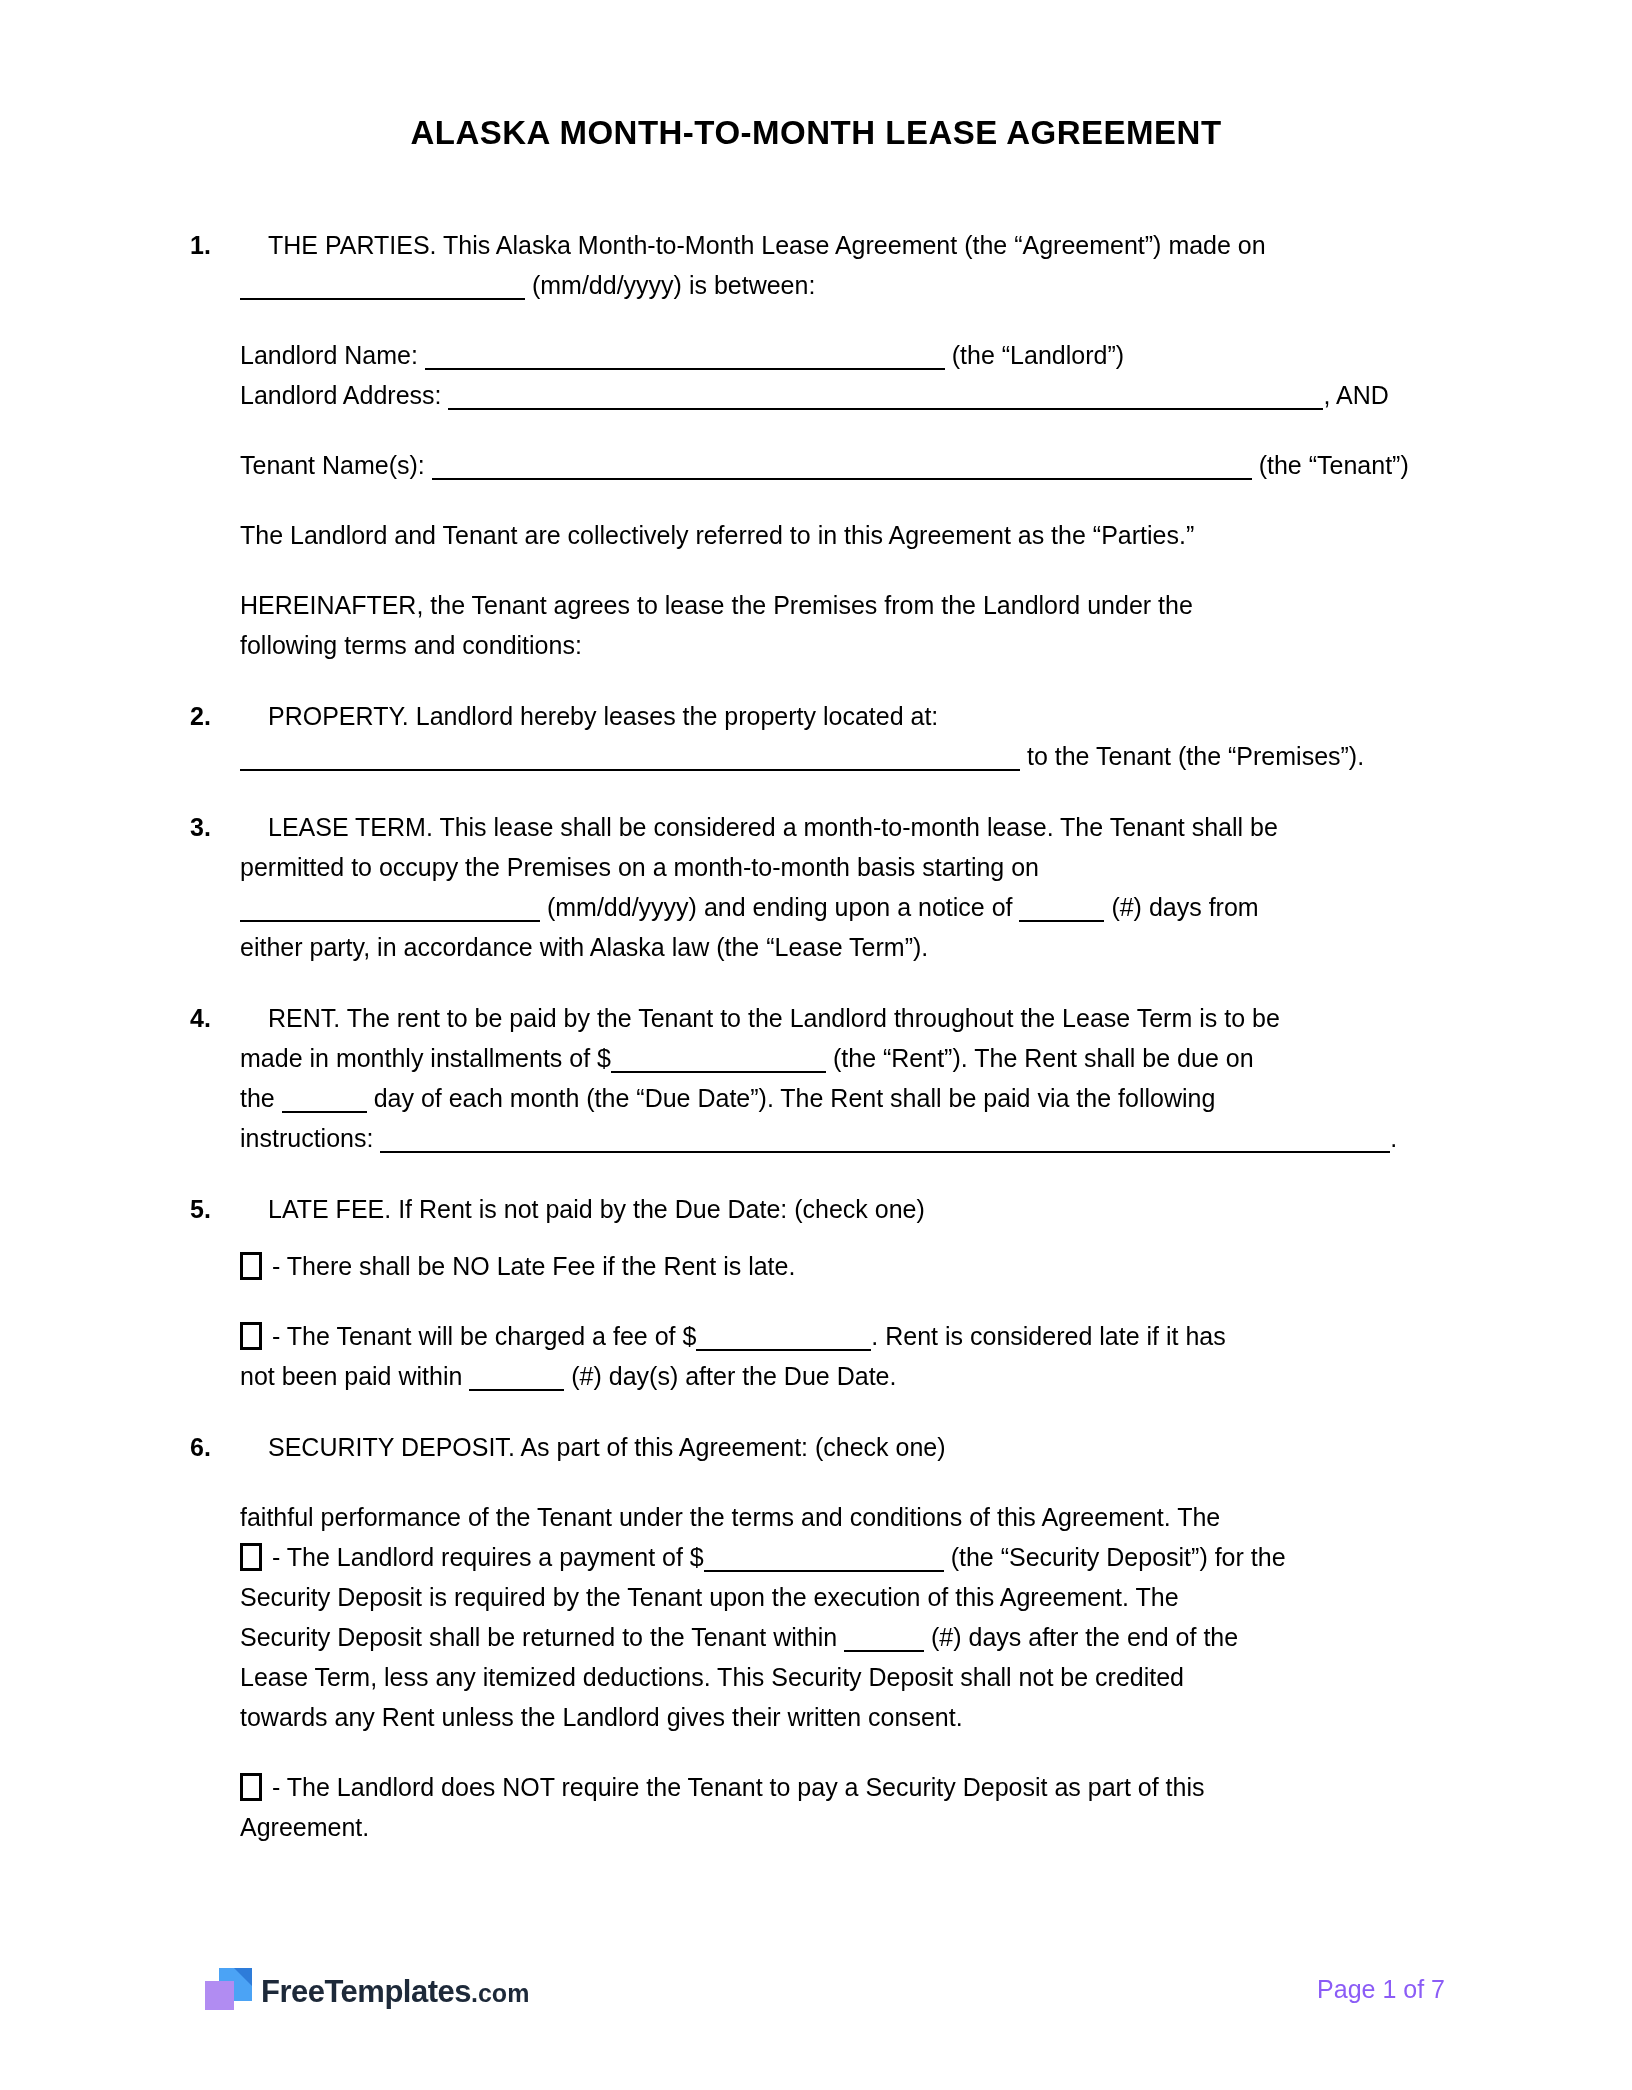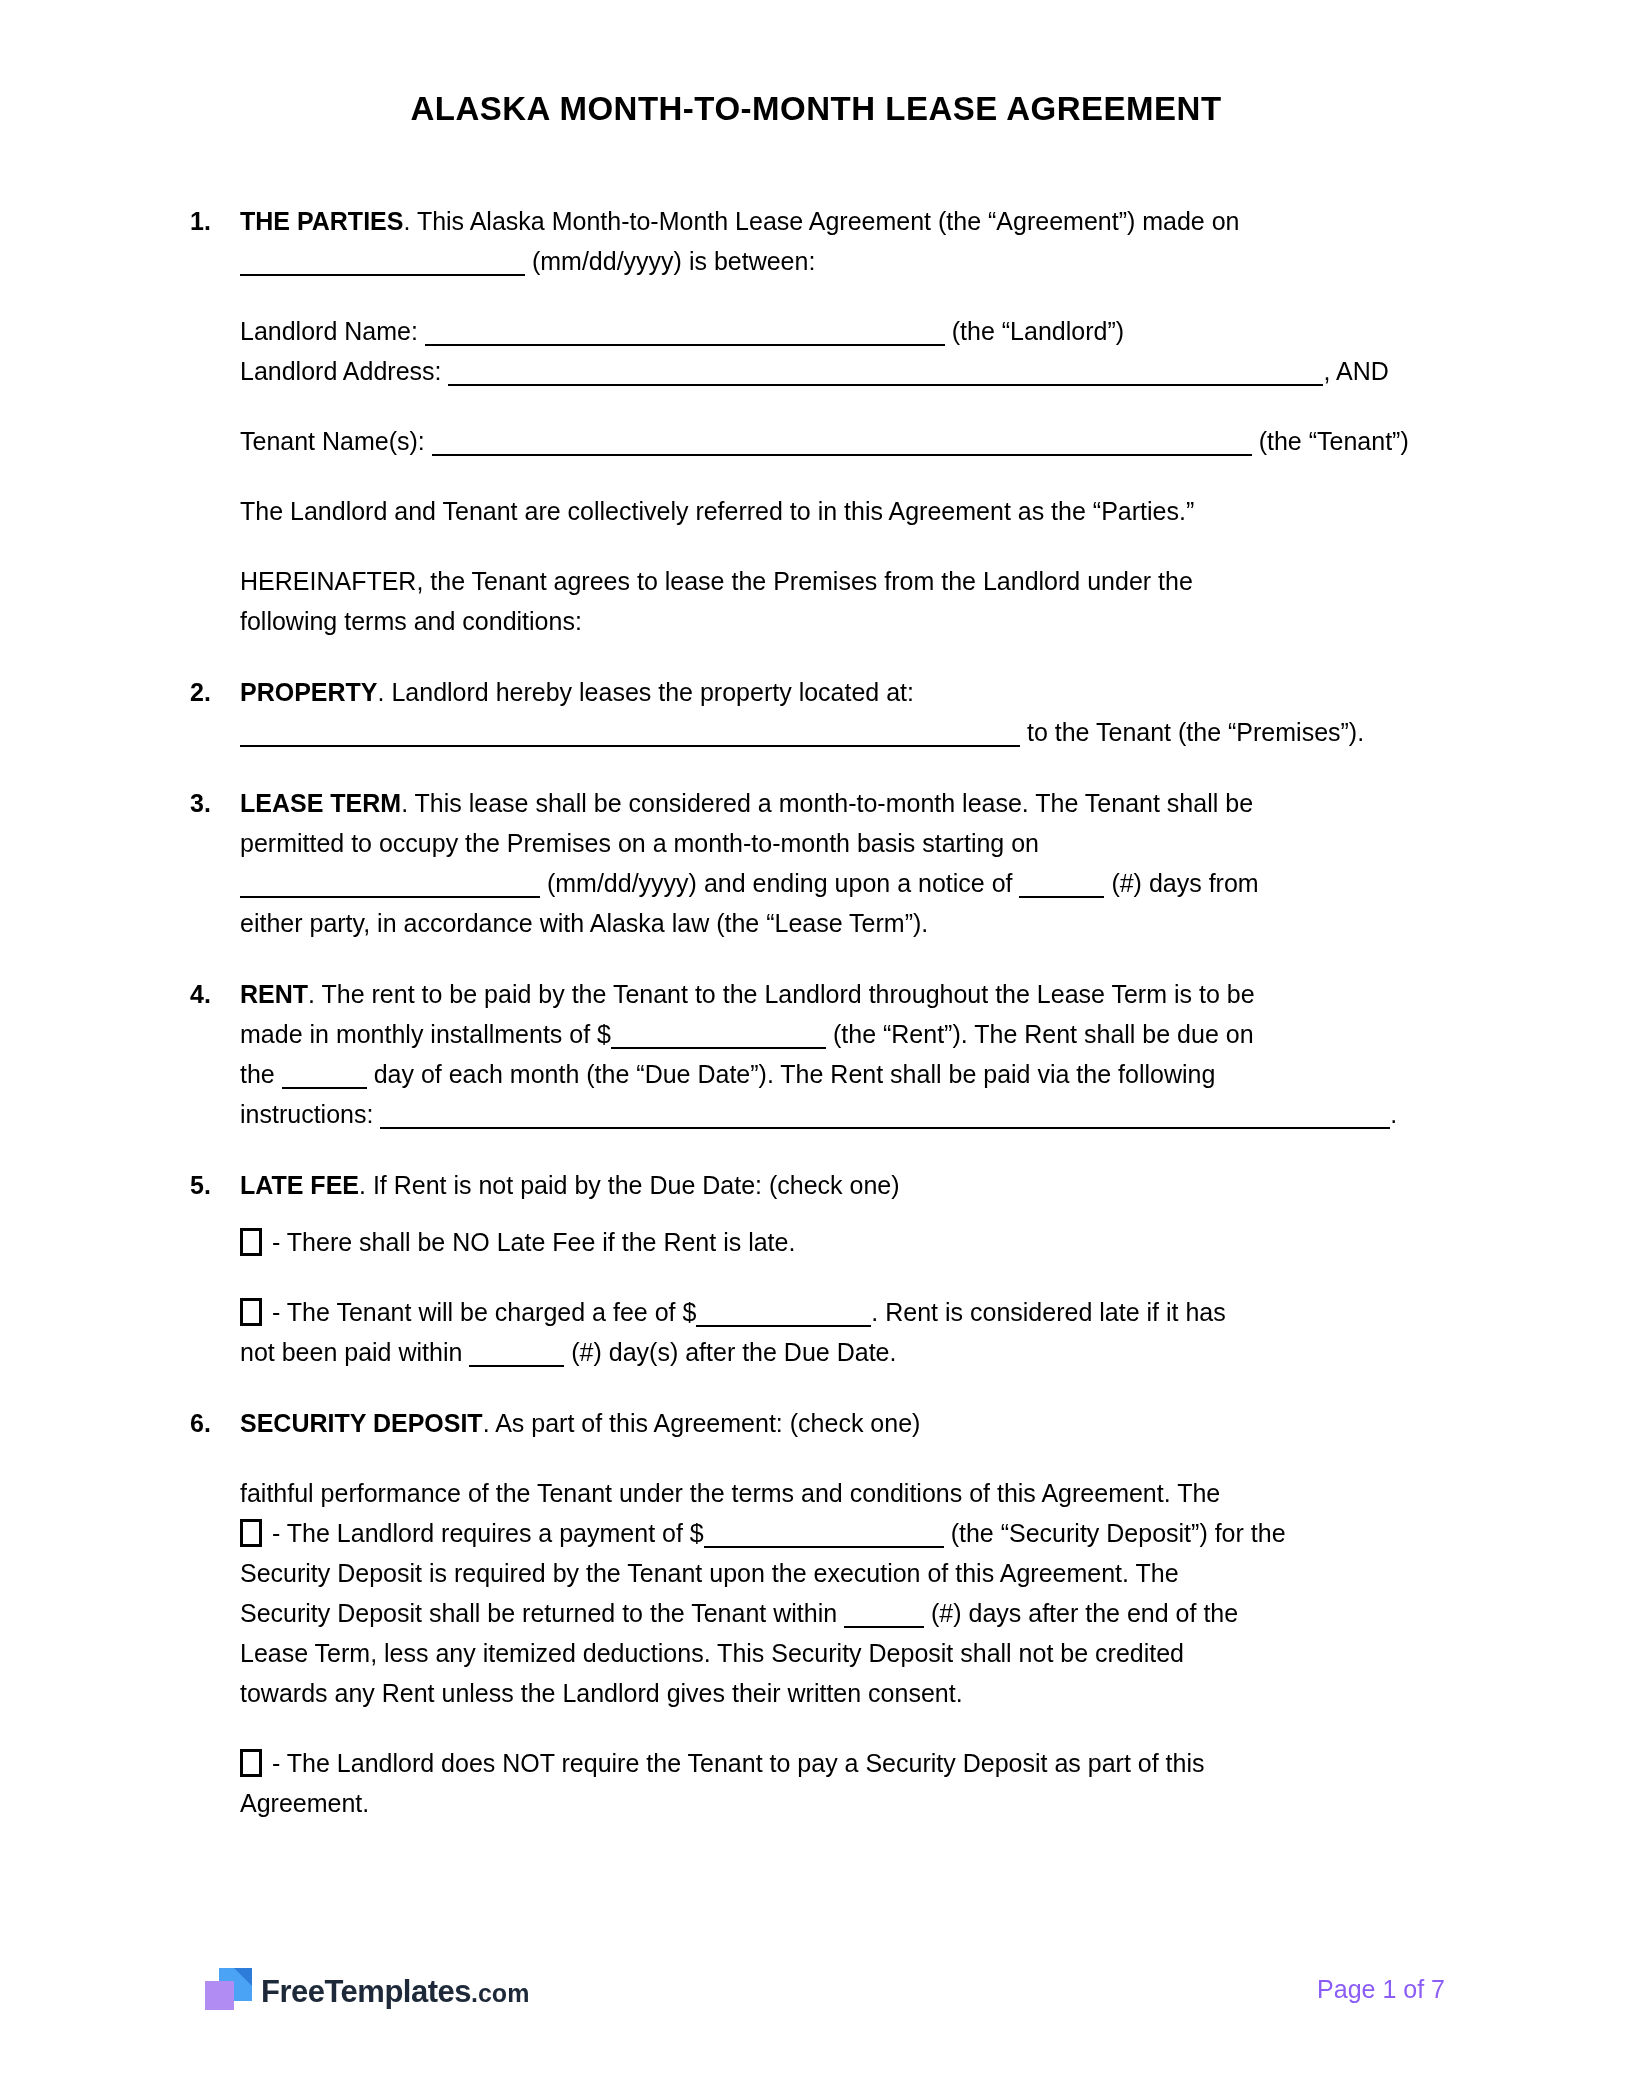--- a/index.html
+++ b/index.html
@@ -14,21 +14,21 @@
     position:relative;
     width:1632px;
     height:2090px;
     background:#ffffff;
     font-family:"Liberation Sans", sans-serif;
     font-size:25px;
     color:#000;
     overflow:hidden;
   }
   .title{
-    padding-top:91px;
+    padding-top:115px;
     text-align:center;
     font-size:33px;
     font-weight:bold;
     letter-spacing:0.5px;
     line-height:36px;
   }
   .sections{
     margin:74px 187px 0 190px; 
   }
   section.sec{
@@ -41,21 +41,21 @@
     width:50px;
     flex:0 0 50px;
     font-weight:bold;
     line-height:40px;
   }
   .content{flex:1 1 auto; max-width:1205px;}
   .para{margin-top:30px;}
   .para:first-child{margin-top:0;}
   .para.tight{margin-top:17px;}
   .line{line-height:40px; min-height:40px;}
-  .b{font-weight:bold;}
+  .b{font-weight:normal;margin-left:28px;}
   .blank{
     display:inline-block;
     height:30px;
     border-bottom:2px solid #000;
     vertical-align:-6px;
   }
   .checkbox{
     display:inline-block;
     width:22px;
     height:28px;

